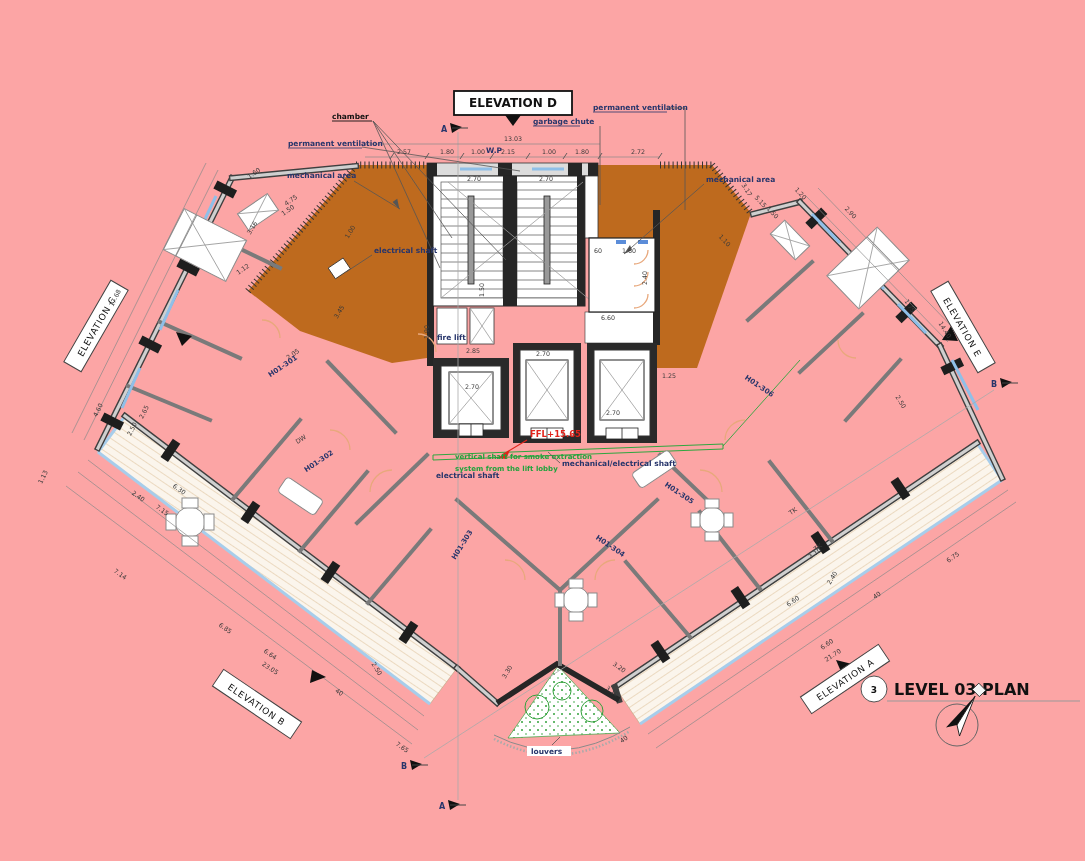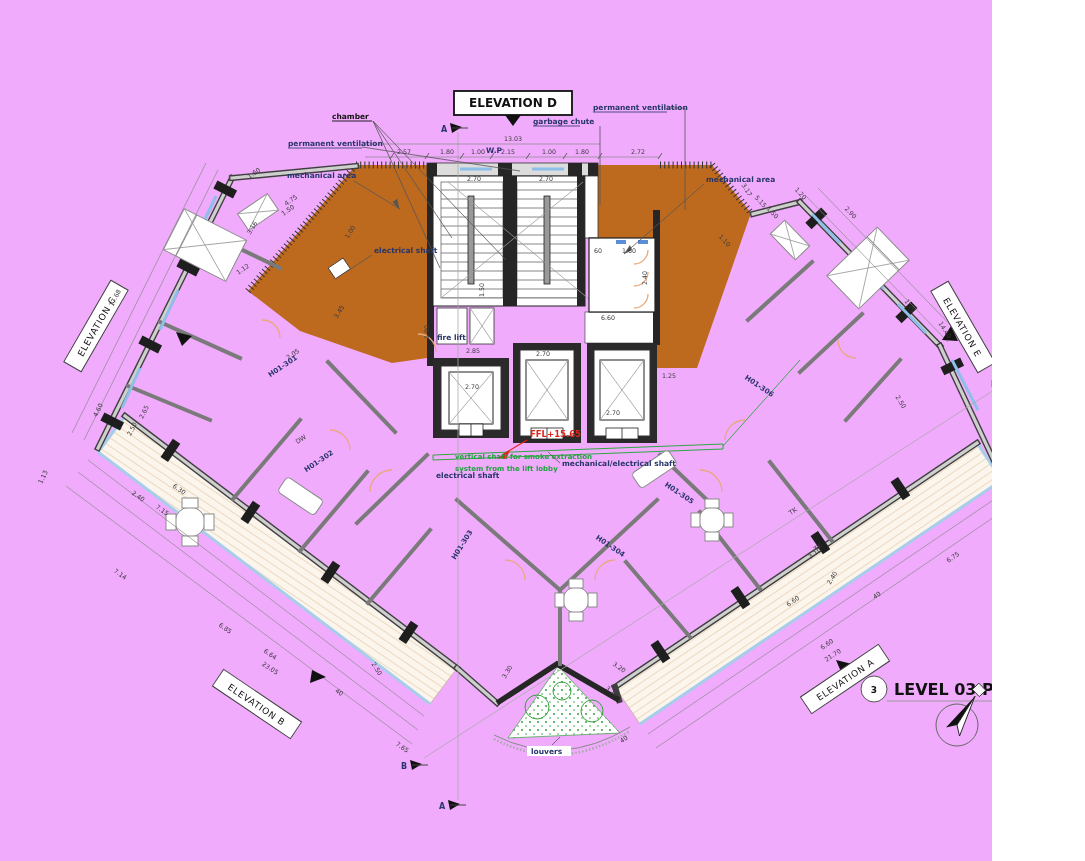--- a/index.html
+++ b/index.html
@@ -1,16 +1,16 @@
 <!DOCTYPE html>
 <html><head>
 <meta charset="utf-8">
 <style>
   html,body{margin:0;padding:0;background:#ffffff;}
-  .stage{width:992px;height:861px;position:relative;background:#f0abfc;overflow:hidden;}
+  .stage{width:1085px;height:861px;position:relative;background:#fca5a5;overflow:hidden;}
   svg{display:block;font-family:"DejaVu Sans",sans-serif;}
   text{font-family:"DejaVu Sans",sans-serif;}
   .dim{font-size:6.3px;fill:#3a3a3a;}
   .unit{font-size:7px;fill:#27356B;font-weight:bold;}
   .ann{font-size:7.5px;fill:#27356B;font-weight:bold;}
   .annk{font-size:7.5px;fill:#111;font-weight:bold;}
   .green{font-size:7px;fill:#1FA33C;font-weight:bold;}
   .red{font-size:8.5px;fill:#E2231A;font-weight:bold;}
   .tag{font-size:9px;fill:#111;letter-spacing:.8px;}
   .titletxt{font-size:16px;font-weight:bold;fill:#111;}

